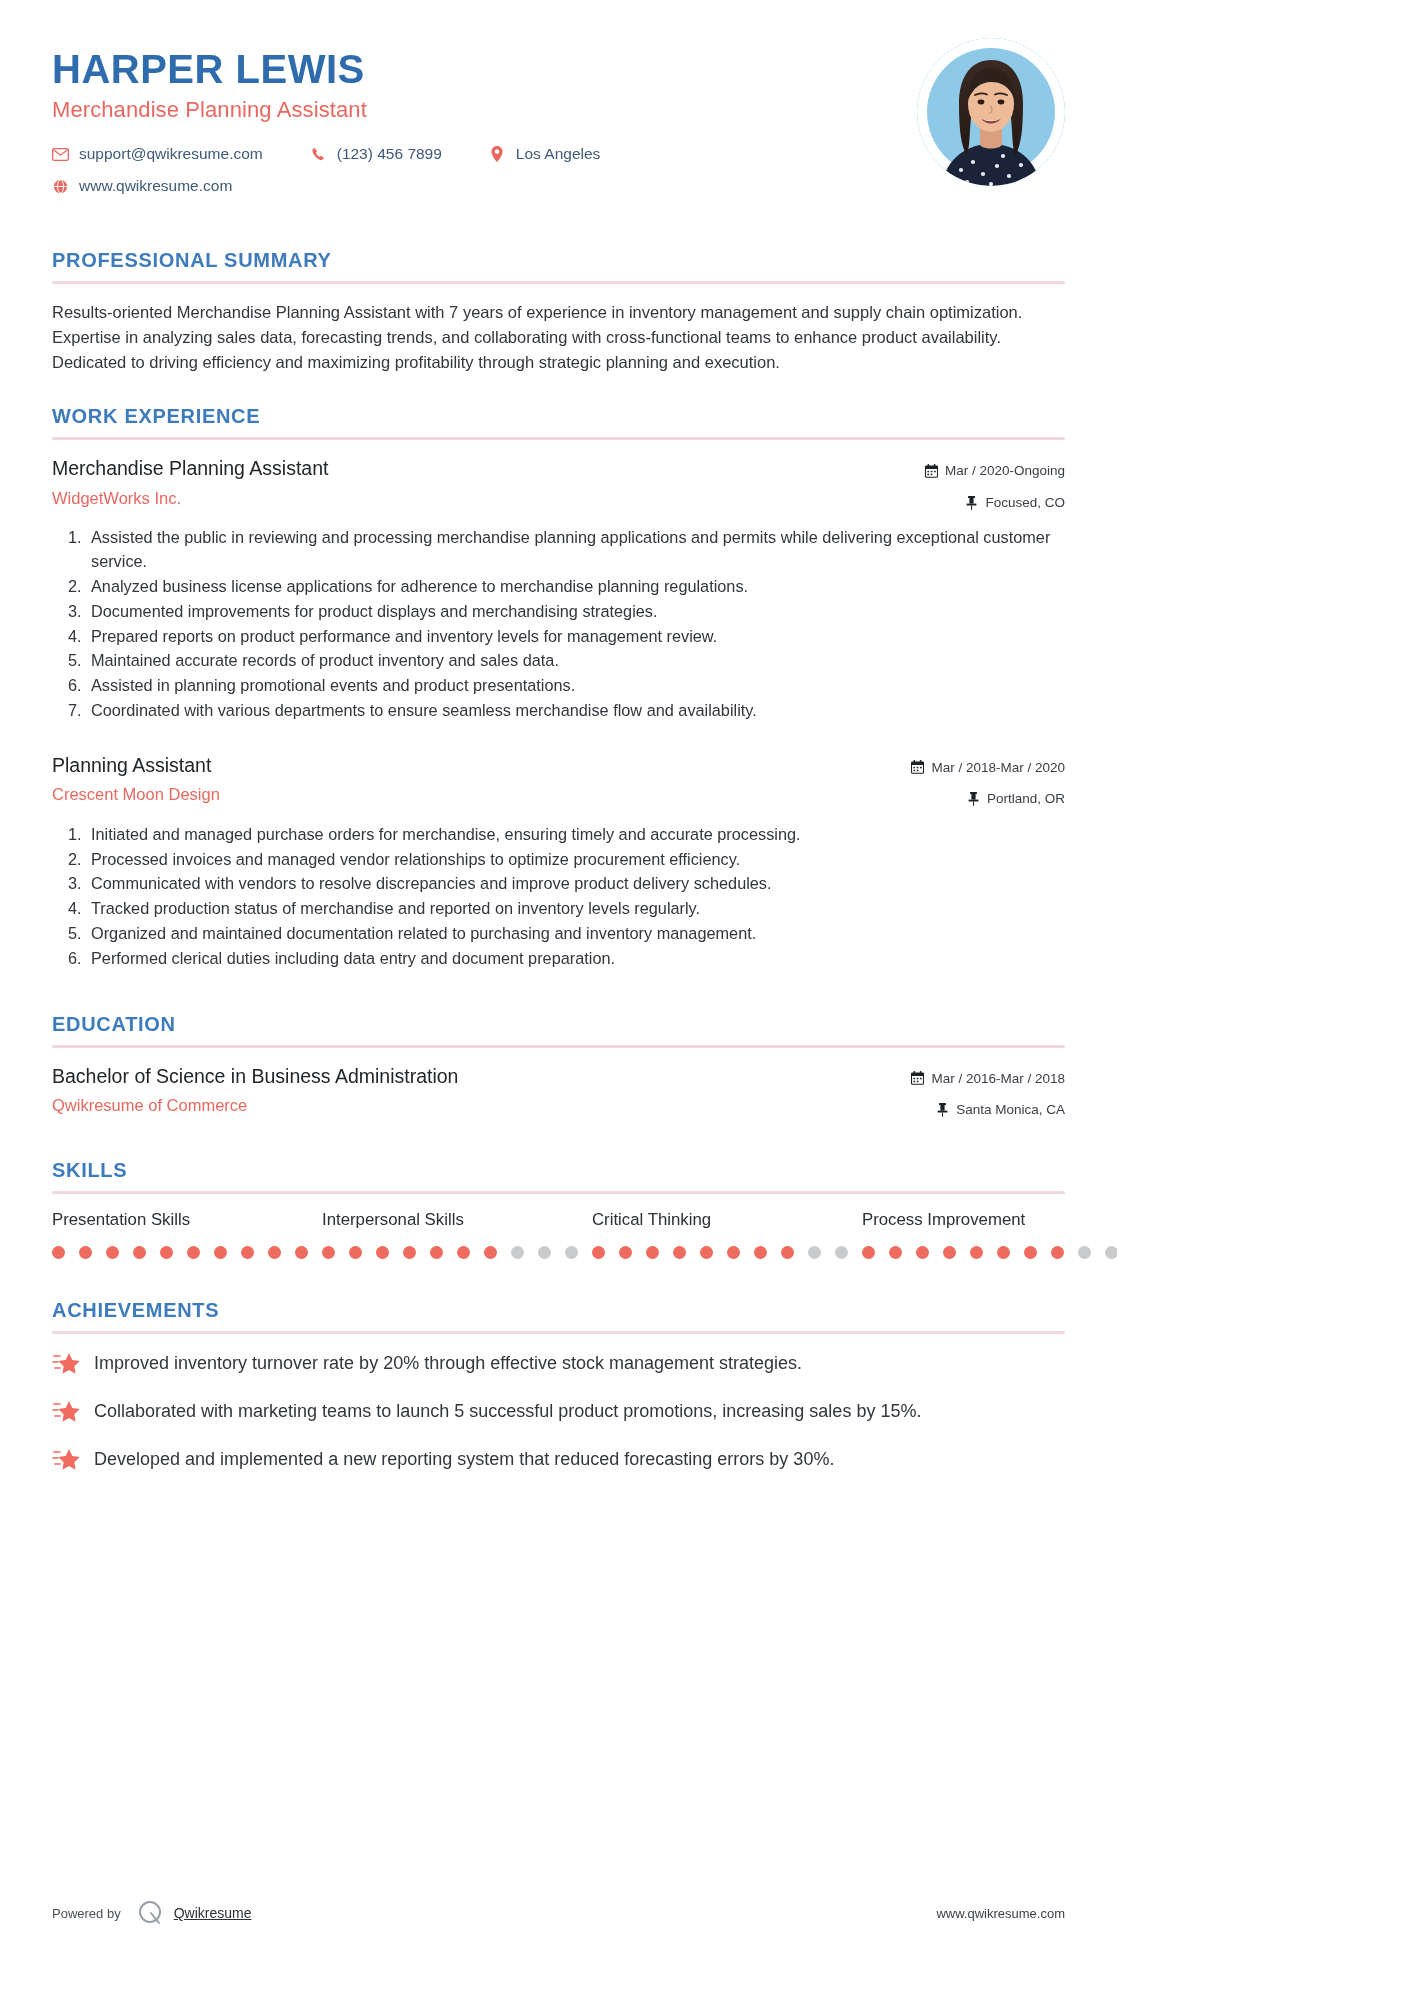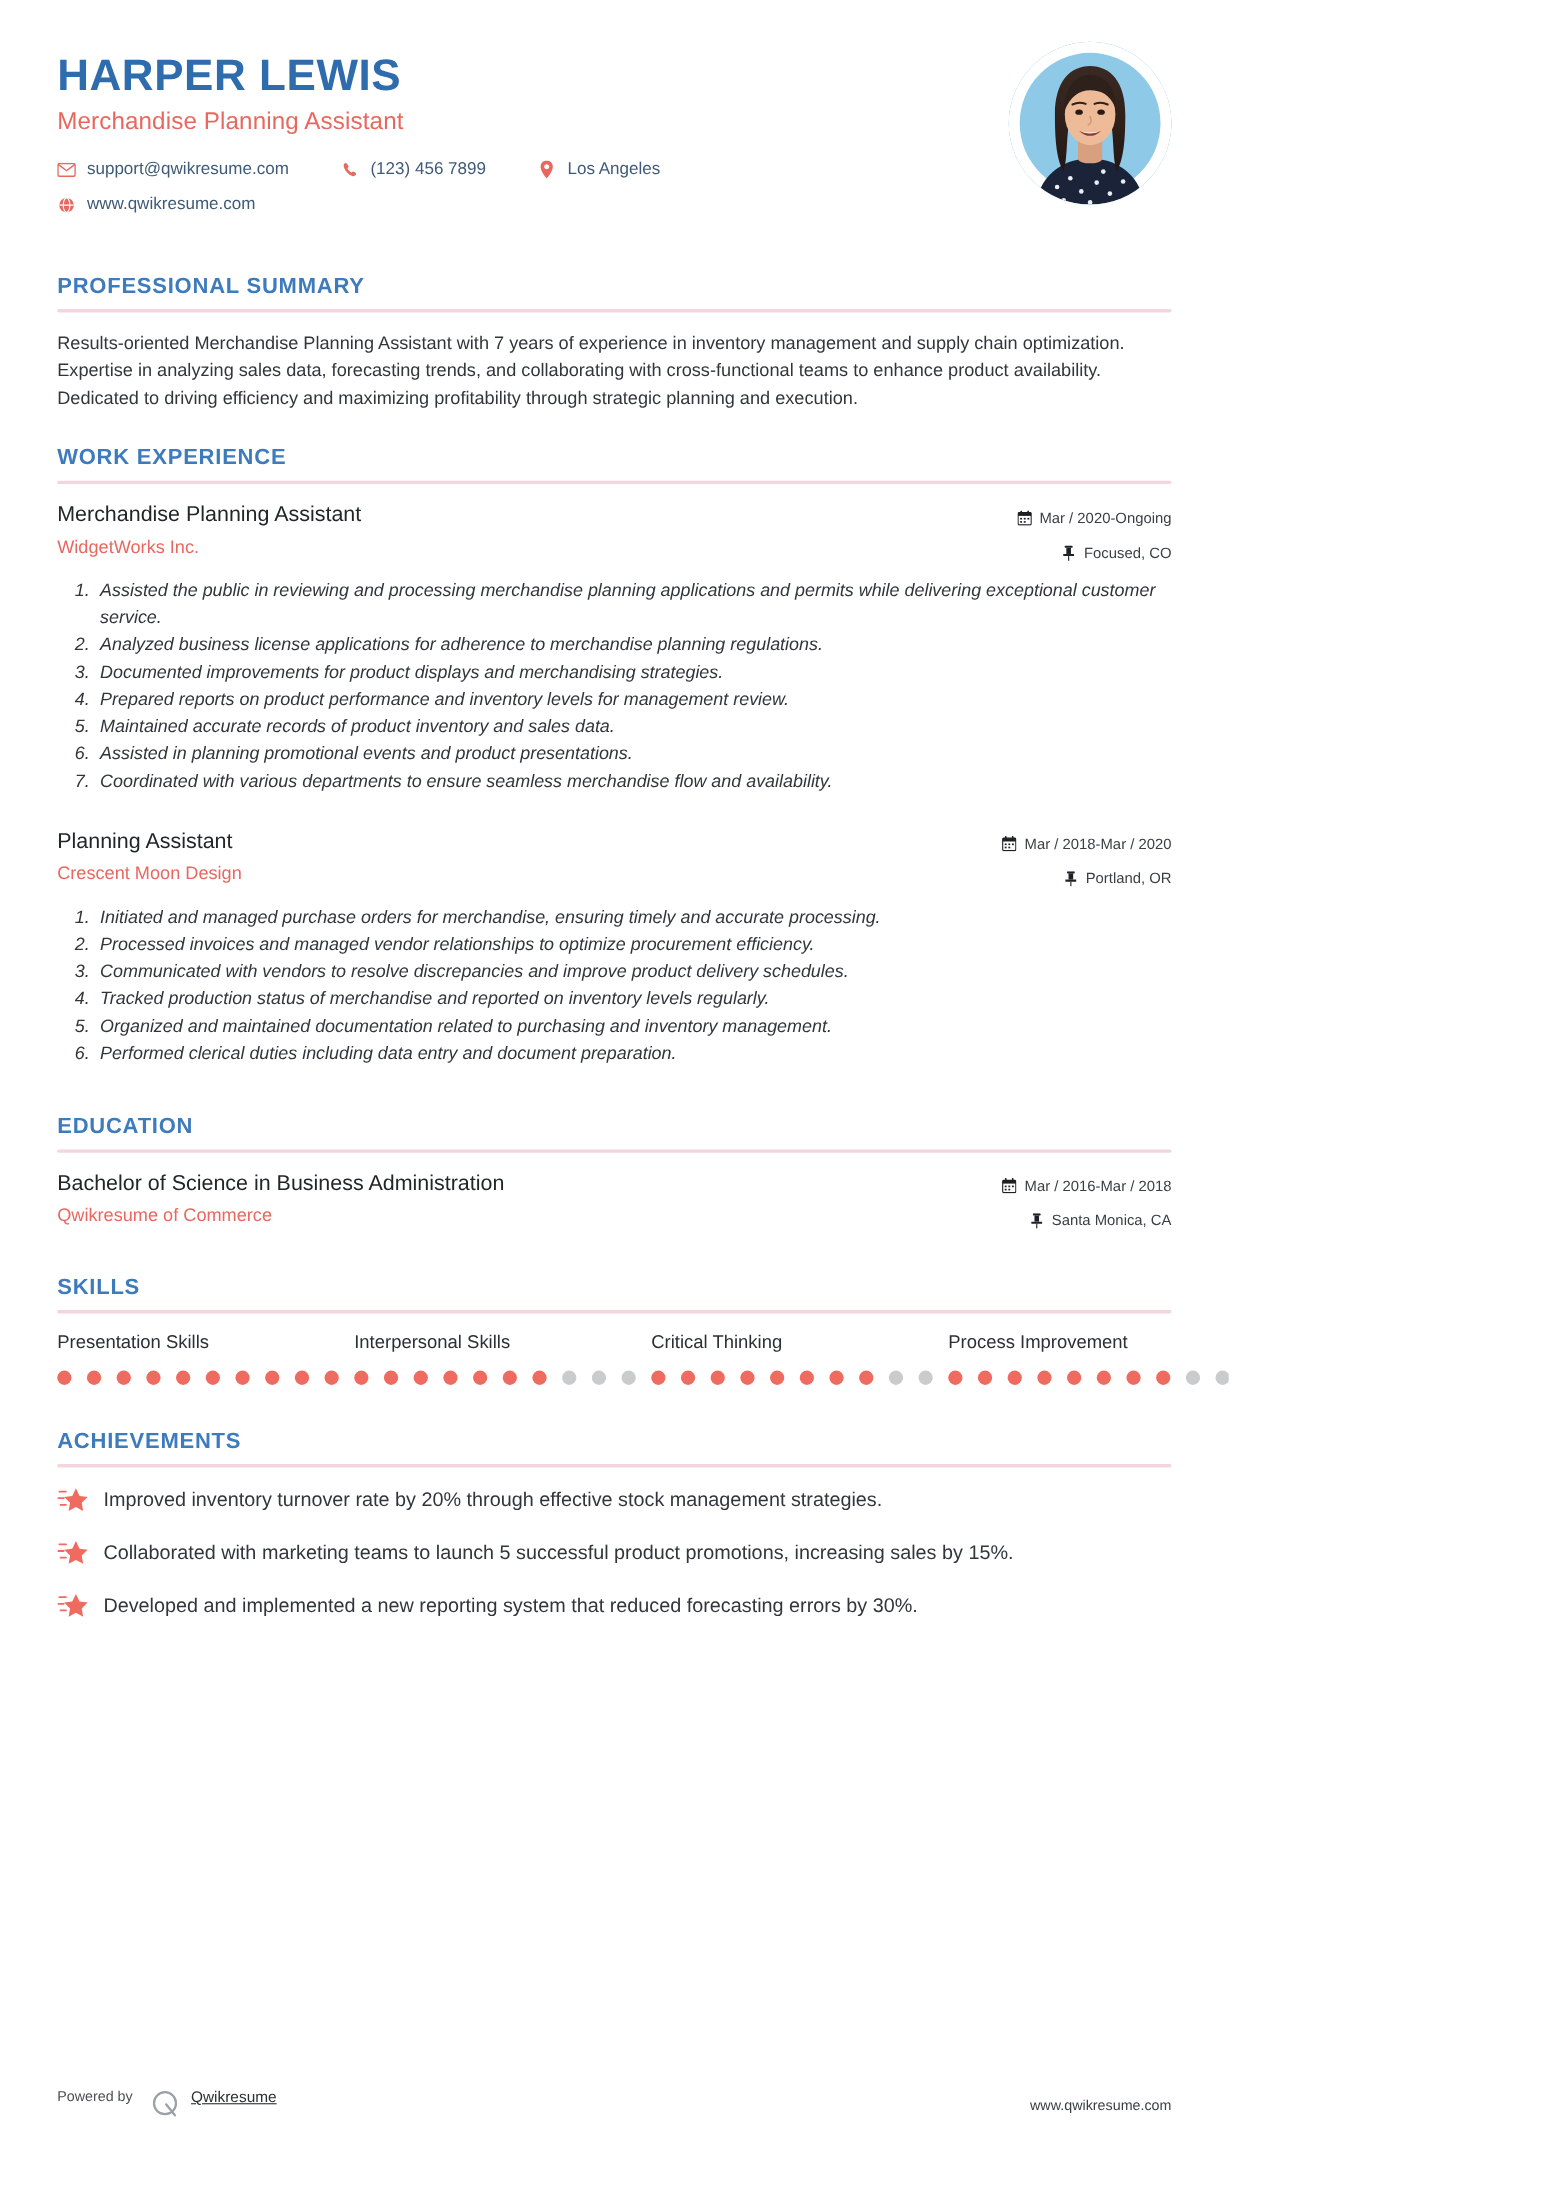--- a/index.html
+++ b/index.html
@@ -159,21 +159,20 @@
     margin-top: 13px;
     padding-left: 34px;
     list-style: decimal;
   }
   .entry-list li {
     font-size: 16.3px;
     line-height: 1.46;
     color: #32363c;
     padding-left: 5px;
     margin-bottom: 1px;
-    font-style: italic;
   }
 
   .entry-desc {
     font-size: 16.5px;
     line-height: 1.5;
     color: #32363c;
     margin-top: 12px;
   }
 
   
@@ -226,20 +225,21 @@
     position: absolute;
     left: 52px;
     right: 52px;
     bottom: 62px;
     display: flex;
     align-items: center;
     justify-content: space-between;
   }
   .footer-left {
     display: flex;
+    align-items: center;
     font-size: 13px;
     color: #4b5056;
   }
   .footer-logo {
     width: 30px;
     height: 30px;
     margin: 0 9px 0 14px;
     display: inline-flex;
     align-items: center;
     justify-content: center;

